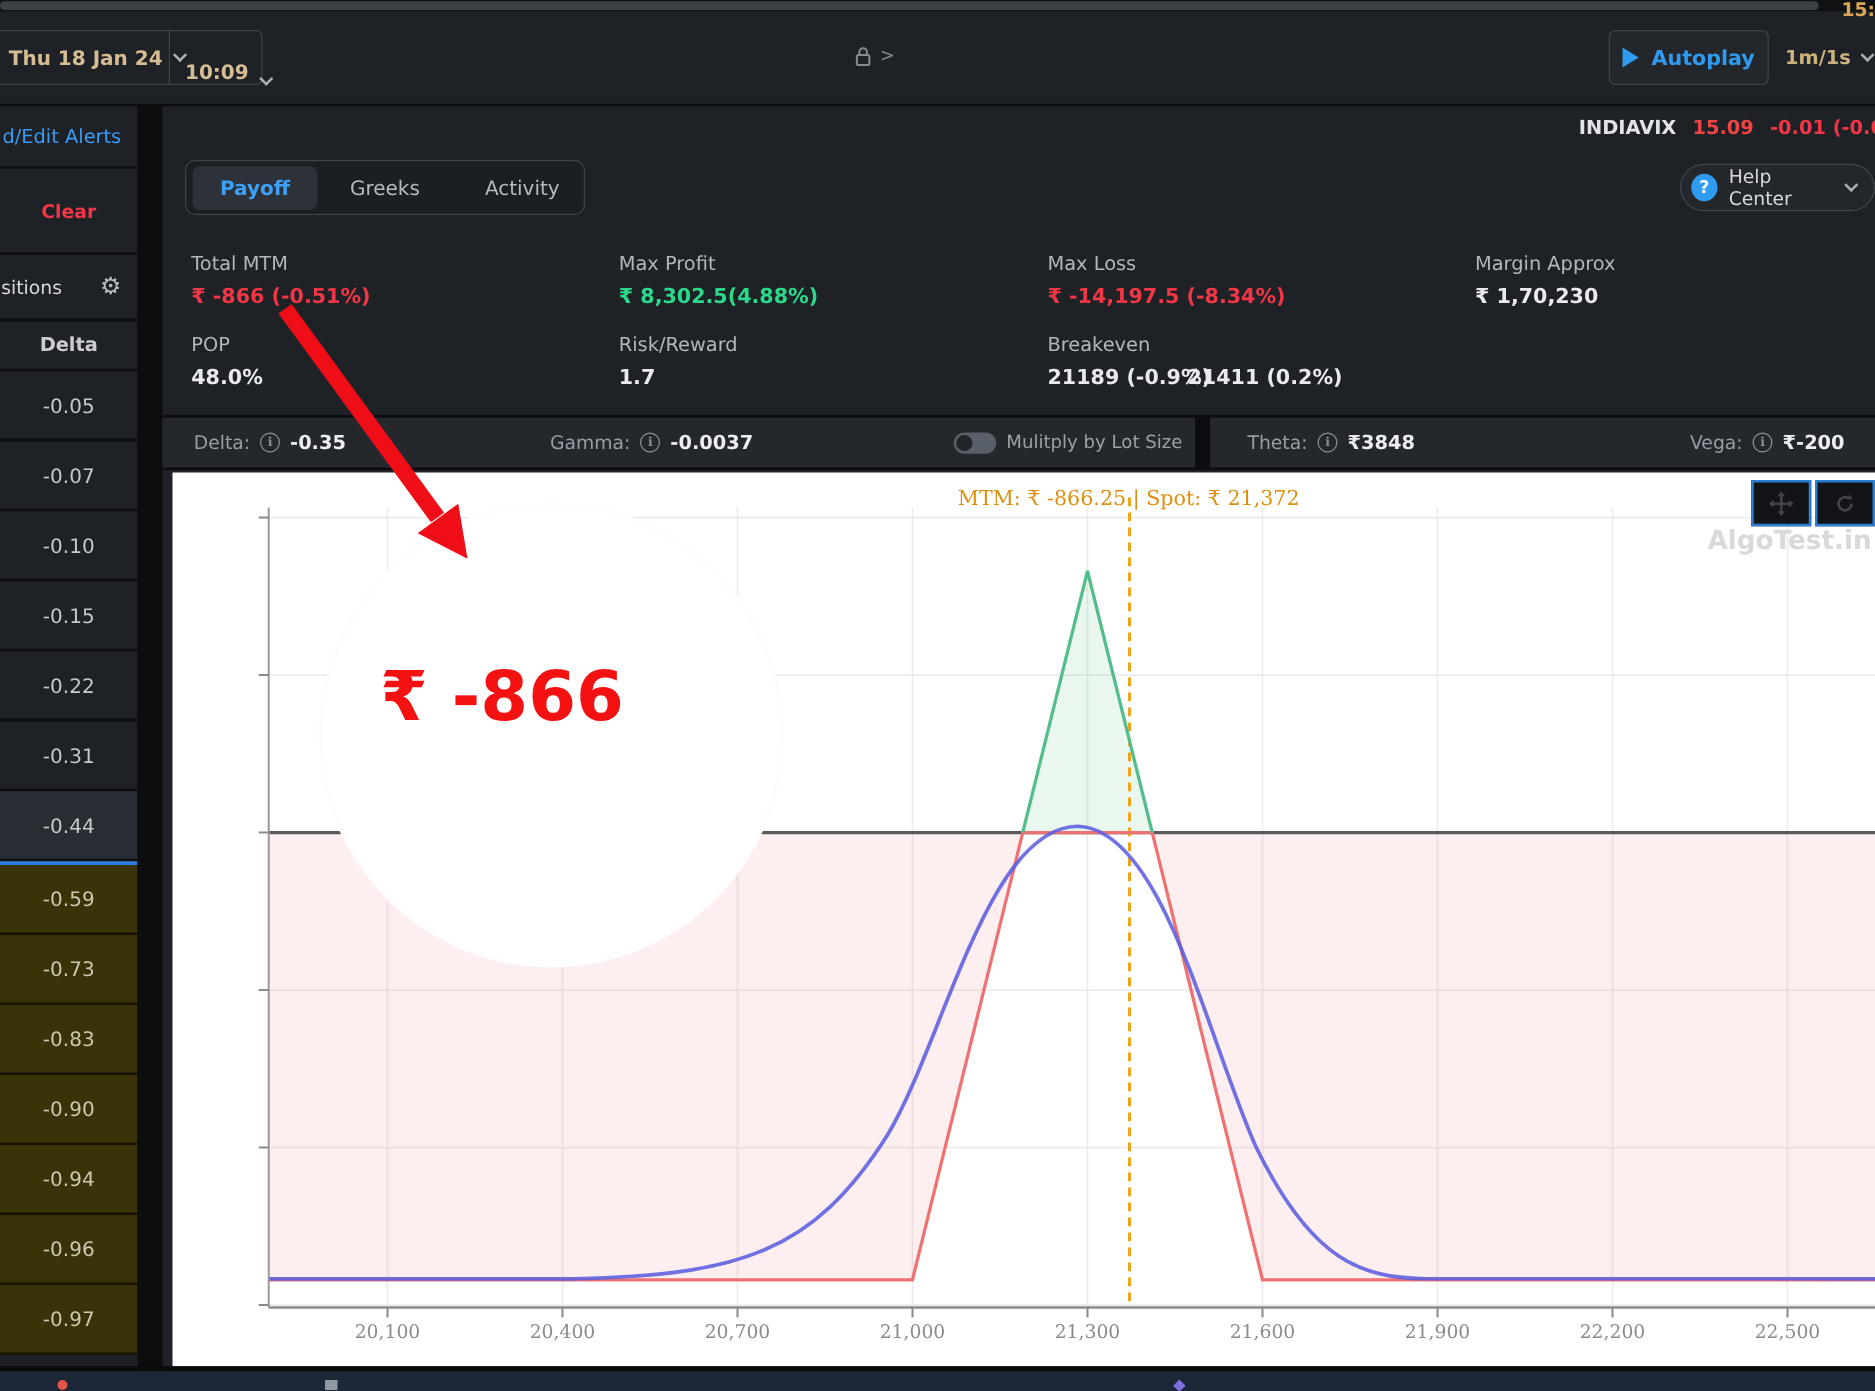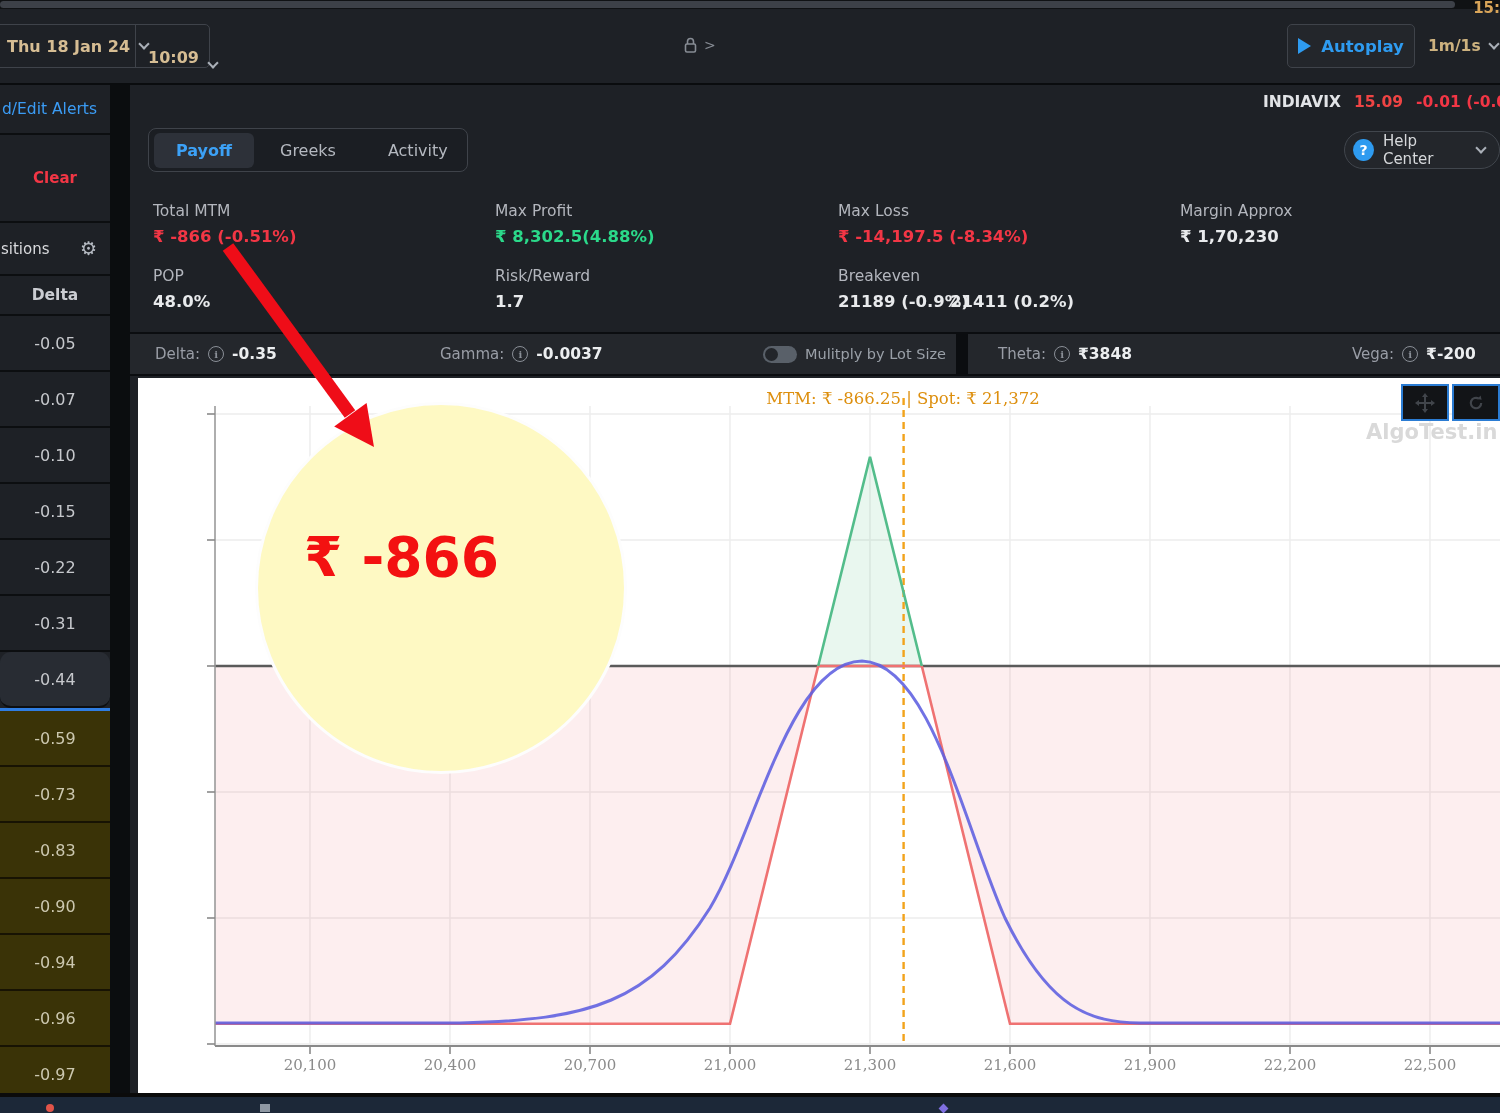--- a/index.html
+++ b/index.html
@@ -28,27 +28,27 @@
   .play-tri { width:0; height:0; border-left:13px solid #2e9bf0; border-top:8px solid transparent; border-bottom:8px solid transparent; }
   .autoplay-box .lbl { color:#2e9bf0; font-size:16.5px; font-weight:bold; }
   .speed-wrap { position:absolute; left:1428px; top:15px; height:44px; display:flex; align-items:center; gap:9px; }
   .speed-wrap .lbl { color:#cdb27f; font-size:15.5px; font-weight:600; }
 
   
   .sidebar { position:absolute; left:0; top:85px; width:110px; height:1028px; background:#1e2126; overflow:hidden; }
   .gutter { position:absolute; left:110px; top:85px; width:20px; height:1028px; background:#0b0d0f; }
   .sb-block { border-bottom:2px solid #0c0e10; display:flex; align-items:center; }
   .sb-alerts { height:50px; padding-left:2px; color:#3b9cf5; font-size:15.5px; cursor:pointer; }
-  .sb-clear { height:88px; justify-content:center;text-align:center; }
+  .sb-clear { height:69px; justify-content:center;text-align:center; }
   .sb-clear span { color:#f23645; font-size:15px; font-weight:bold; cursor:pointer; }
   .sb-pos { height:53px; padding-left:1px; color:#d9dadd; font-size:15px; justify-content:space-between; padding-right:13px; }
   .gear { color:#b7bcc4; font-size:19px; cursor:pointer; line-height:1; }
   .sb-delta-h { height:40px; justify-content:center; color:#cbcdd2; font-size:15.5px; font-weight:bold; }
   .sb-row { height:56px; display:flex; align-items:center; justify-content:center; color:#c6c8cc; font-size:16px; border-bottom:2px solid #0c0e10; cursor:pointer; }
-  .sb-row.hl { background:#282c33;border-radius:11px; }
+  .sb-row.hl { background:#282c33; }
   .blue-divider { height:3px; background:#2f7de1; }
   .sb-row.olive { background:#3a3307; border-bottom:2px solid #171303; color:#ccc8b0; }
 
   
   .content { position:absolute; left:130px; top:85px; width:1370px; height:1028px; background:#1e2126; }
   .vix { position:absolute; left:1133px; top:8px; display:flex; gap:13px; white-space:nowrap; }
   .vix .l { color:#e2e4e7; font-size:15.5px; font-weight:bold; }
   .vix .v { color:#ef4444; font-size:15.5px; font-weight:bold; }
   .vix .c { color:#f23645; font-size:15.5px; font-weight:600; }
 
@@ -80,21 +80,21 @@
 
   
   .chart { position:absolute; left:8px; top:293px; width:1362px; height:715px; background:#ffffff; }
   .chart-title { position:absolute; left:500px; top:11px; width:530px; text-align:center; color:#dd8f0e; font-size:16.5px; font-family:"DejaVu Serif",serif; white-space:nowrap; }
   .watermark { position:absolute; left:1228px; top:42px; color:#d9d9d9; font-size:21px; font-weight:bold; }
   .plot-tools { position:absolute; left:1263px; top:6px; display:flex; gap:3px; }
   .ptool { width:48px; height:37px; background:#121417; border:2px solid #2b7cd3; display:flex; align-items:center; justify-content:center; cursor:pointer; }
   .xtick { position:absolute; width:90px; margin-left:-45px; text-align:center; color:#8b8b8b; font-size:15px; font-family:"DejaVu Serif",serif; top:678px; white-space:nowrap; }
 
   
-  .callout { position:absolute; left:255px; top:402px; width:372px; height:372px; border-radius:50%; background:#fef9c3; border:3px solid #fdfdfd; z-index:40; }
+  .callout { position:absolute; left:255px; top:402px; width:372px; height:372px; border-radius:50%; background:#ffffff; border:3px solid #fdfdfd; z-index:40; }
   .callout .t { position:absolute; left:46px; top:108px; color:#f31111; font-size:55px; font-weight:bold; line-height:1.62; white-space:nowrap; }
   .arrow-overlay { position:absolute; left:0; top:0; z-index:50; pointer-events:none; }
 
   
   .bottom-black { position:absolute; left:0; top:1093px; width:1500px; height:4px; background:#0b0b0b; }
   .bottom-bar { position:absolute; left:0; top:1097px; width:1500px; height:16px; background:#1c2838; }
   .bb-dot { position:absolute; top:7px; width:8px; height:8px; border-radius:50%; background:#e25449; }
   .bb-sq { position:absolute; top:7px; width:10px; height:8px; background:#8f98a3; }
   .bb-pu { position:absolute; top:8px; width:7px; height:7px; background:#7f6fe0; transform:rotate(45deg); }
 </style>

